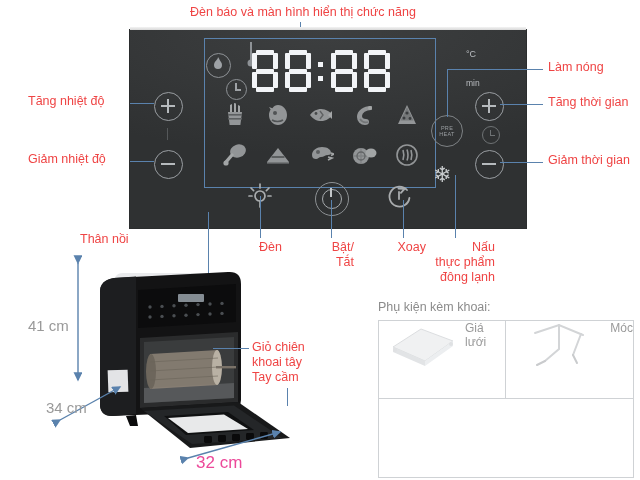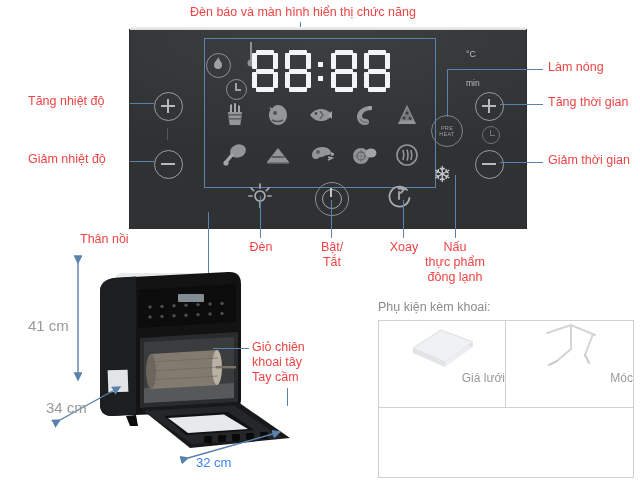--- a/index.html
+++ b/index.html
@@ -4,21 +4,21 @@
 <style>
   html,body{margin:0;padding:0;}
   body{
     width:640px;height:480px;position:relative;overflow:hidden;
     background:#ffffff;
     font-family:"Liberation Sans","DejaVu Sans",sans-serif;
     color:#8c8c8c;
   }
   .abs{position:absolute;}
   .lbl{font-size:12.5px;color:#ef4444;white-space:nowrap;line-height:15px;}
-  .lbl.c{text-align:center;}
+  .lbl.c{text-align:right;}
   .ln{position:absolute;background:#5a82ad;}
   .ln.h{height:1px;}
   .ln.v{width:1px;}
 
   
   #panel{
     left:130px;top:30px;width:396px;height:198px;
     background:#333536;
     box-shadow:0 0 0 1px #2b2d2e;
   }
@@ -93,21 +93,21 @@
   #b-light{left:117px;}
   #b-power{left:185px;width:32px;height:32px;border:1.6px solid #8d9194;border-radius:50%;}
   #b-power i{position:absolute;left:6px;top:6px;width:18px;height:18px;border:1.6px solid #a6aaad;border-radius:50%;}
   #b-power i:after{content:"";position:absolute;left:7px;top:-2px;width:2px;height:9px;background:#c3c6c8;}
   #b-rotate{left:255px;}
 
   
   #acc{position:absolute;left:378px;top:320px;width:254px;height:156px;
        border:1px solid #cfd2d5;display:grid;grid-template-columns:1fr 1fr;grid-template-rows:1fr 1fr;}
   .acell{position:relative;border-right:1px solid #cfd2d5;border-bottom:1px solid #cfd2d5;
-         display:flex;flex-direction:column;align-items:flex-end;justify-content:flex-end;padding-bottom:22px;}
+         display:flex;flex-direction:row;align-items:flex-start;justify-content:flex-end;padding-bottom:22px;}
   .acell:nth-child(2n){border-right:none;}
   .acell:nth-child(n+3){border-bottom:none;}
   .acell .art{flex:1;display:flex;align-items:center;justify-content:center;width:100%;}
   .acell .cap{font-size:12px;color:#9a9a9a;}
   #acc-title{position:absolute;left:378px;top:300px;font-size:12.5px;color:#8c8c8c;}
 
   
   #fryer{position:absolute;left:78px;top:250px;width:220px;height:215px;}
 </style>
 </head>
@@ -394,21 +394,21 @@
 <div class="abs lbl" style="left:46px;top:400px;font-size:15px;color:#999;">34 cm</div>
 
 <svg class="abs" style="left:180px;top:428px;" width="110" height="40" viewBox="0 0 110 40">
   <defs>
     <marker id="ah2" markerWidth="7" markerHeight="7" refX="5.5" refY="3.2" orient="auto">
       <path d="M0,0 L6.5,3.2 L0,6.4 z" fill="#5a82ad"></path>
     </marker>
   </defs>
   <line x1="8" y1="30" x2="100" y2="4" stroke="#5a82ad" stroke-width="1.4" marker-start="url(#ah2)" marker-end="url(#ah2)"></line>
 </svg>
-<div class="abs lbl" style="left:196px;top:455px;font-size:13px;color:#3b82f6;">32 cm</div>
+<div class="abs lbl" style="left:196px;top:455px;font-size:17px;color:#ec4899;">32 cm</div>
 
 <div class="ln h" style="left:213px;top:348px;width:36px;"></div>
 <div class="abs lbl" style="left:252px;top:340px;">Giỏ chiên</div>
 <div class="abs lbl" style="left:252px;top:355px;">khoai tây</div>
 
 <div class="ln v" style="left:287px;top:388px;height:18px;"></div>
 <div class="abs lbl" style="left:252px;top:370px;">Tay cầm</div>
 
 <div id="acc-title">Phụ kiện kèm khoai:</div>
 <div id="acc">

